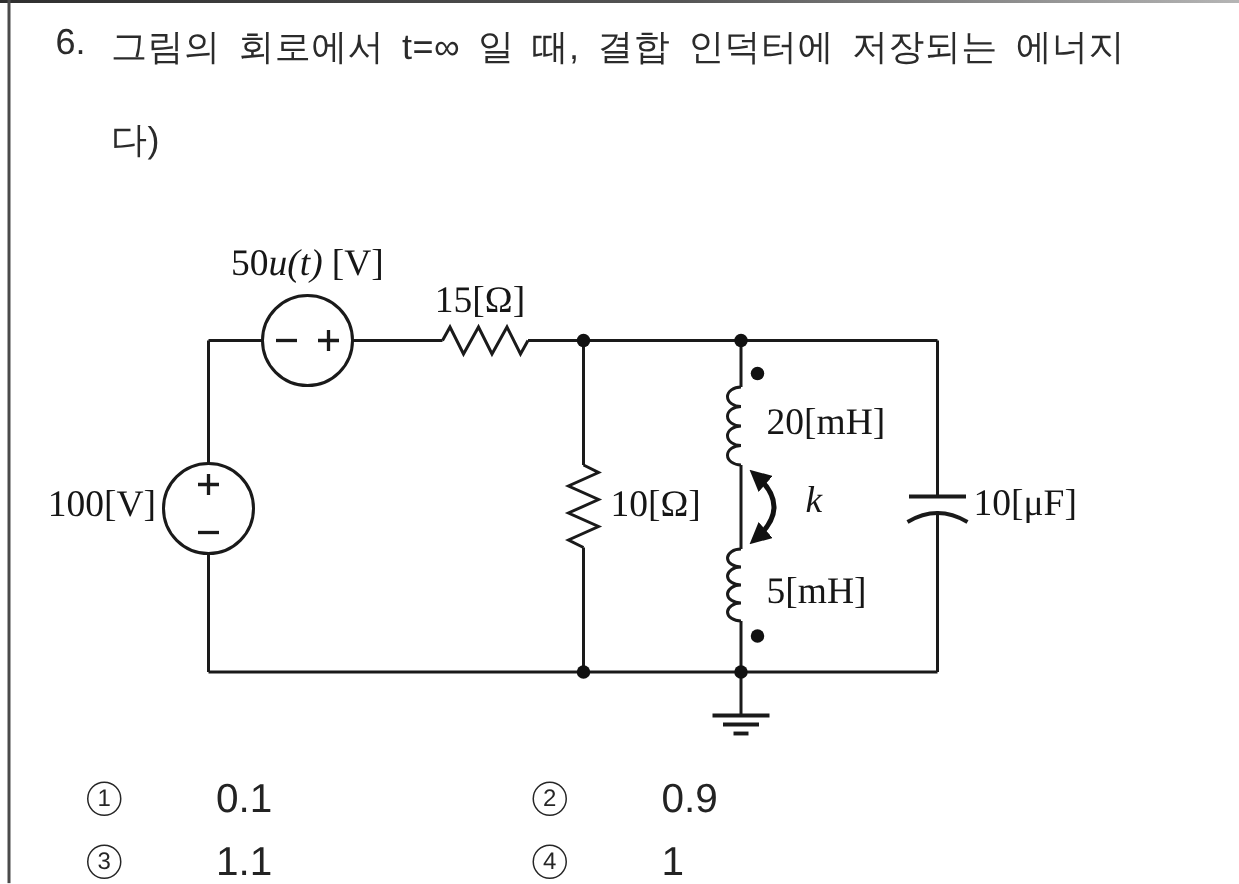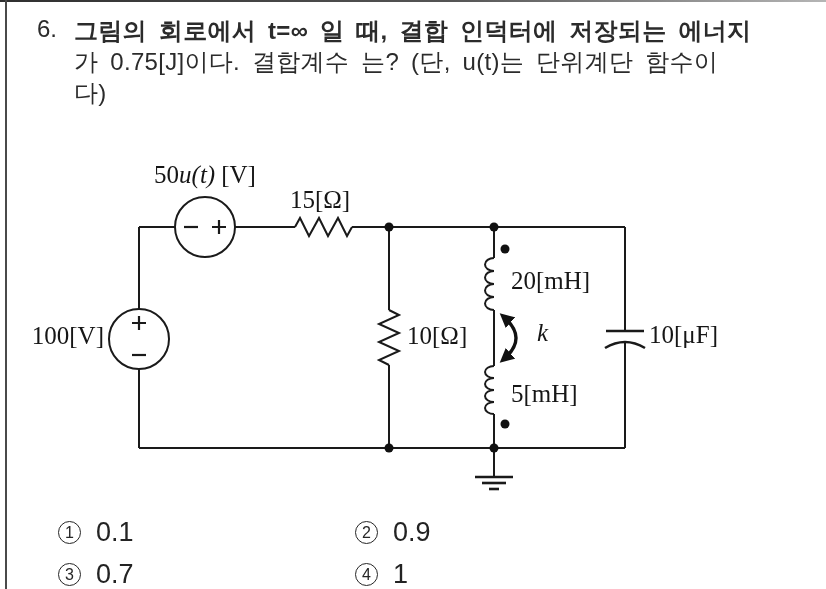--- a/index.html
+++ b/index.html
@@ -9,46 +9,45 @@
   }
   .border-top {
     position:absolute; left:0; top:0; width:826px; height:2px;
     background:linear-gradient(to right,#2f2f2f 0%, #555 55%, #b5b5b5 100%);
   }
   .border-left {
     position:absolute; left:5px; top:0; width:2px; height:589px; background:#4a4a4a;
   }
   .qnum { position:absolute; left:37px; top:15px; font-size:24px; white-space:nowrap; }
   .qline { position:absolute; left:74px; font-size:24px; letter-spacing:0.3px; word-spacing:5px; white-space:nowrap; }
-  .l1 { top:15px;font-weight:bold; } .l2 { top:46px; } .l3 { top:77px; }
+  .l1 { top:15px; } .l2 { top:46px; } .l3 { top:77px; }
   .circuit { position:absolute; left:0; top:0; }
   .lbl { font-family:"Liberation Serif","DejaVu Serif",serif; font-size:25px; fill:#161616; }
   .ital { font-style:italic; }
   .choice { position:absolute; display:flex; align-items:center; gap:15px; }
   .c1 { left:58px;  top:517px; }
   .c2 { left:355px; top:517px; }
   .c3 { left:58px;  top:559px; }
   .c4 { left:355px; top:559px; }
   .choice-num {
     width:23px; height:23px; box-sizing:border-box; border:1.5px solid #262626;
     border-radius:50%; display:flex; align-items:center; justify-content:center;
     font-size:16px; color:#262626; flex:0 0 auto;
   }
-  .choice-val { font-size:27px; color:#232323; }
+  .choice-val { font-size:27px; color:#232323;margin-left:48px; }
 </style>
 </head>
 <body>
 
 <div class="page">
   <div class="border-top"></div>
   <div class="border-left"></div>
 
   <div class="qnum">6.</div>
   <div class="qline l1">그림의 회로에서 t=∞ 일 때, 결합 인덕터에 저장되는 에너지</div>
-  <div class="qline l2">가 0.75[J]이다. 결합계수 는? (단, u(t)는 단위계단 함수이</div>
   <div class="qline l3">다)</div>
 
   <svg class="circuit" width="826" height="589" viewBox="0 0 826 589">
     <defs>
       <marker id="arr" viewBox="0 0 10 10" refX="6" refY="5" markerWidth="4.2" markerHeight="4.2" orient="auto-start-reverse">
         <path d="M0,0 L10,5 L0,10 z" fill="#111"></path>
       </marker>
     </defs>
 
     <g stroke="#1a1a1a" stroke-width="2" fill="none">
@@ -124,19 +123,19 @@
   <div class="choice c1">
     <span class="choice-num">1</span>
     <span class="choice-val">0.1</span>
   </div>
   <div class="choice c2">
     <span class="choice-num">2</span>
     <span class="choice-val">0.9</span>
   </div>
   <div class="choice c3">
     <span class="choice-num">3</span>
-    <span class="choice-val">0.7</span>
+    <span class="choice-val">1.1</span>
   </div>
   <div class="choice c4">
     <span class="choice-num">4</span>
     <span class="choice-val">1</span>
   </div>
 </div>
 
 </body></html>

